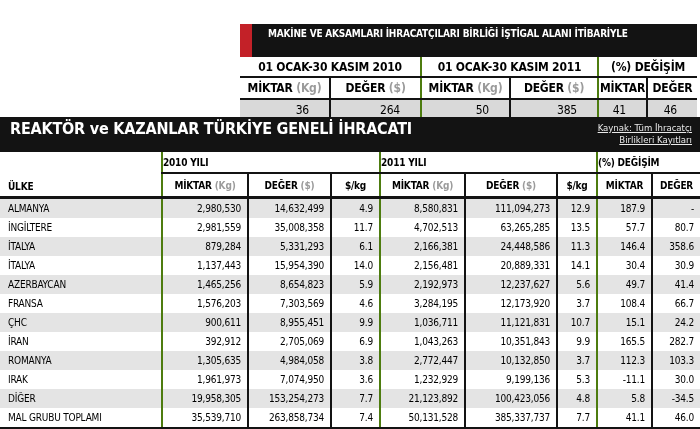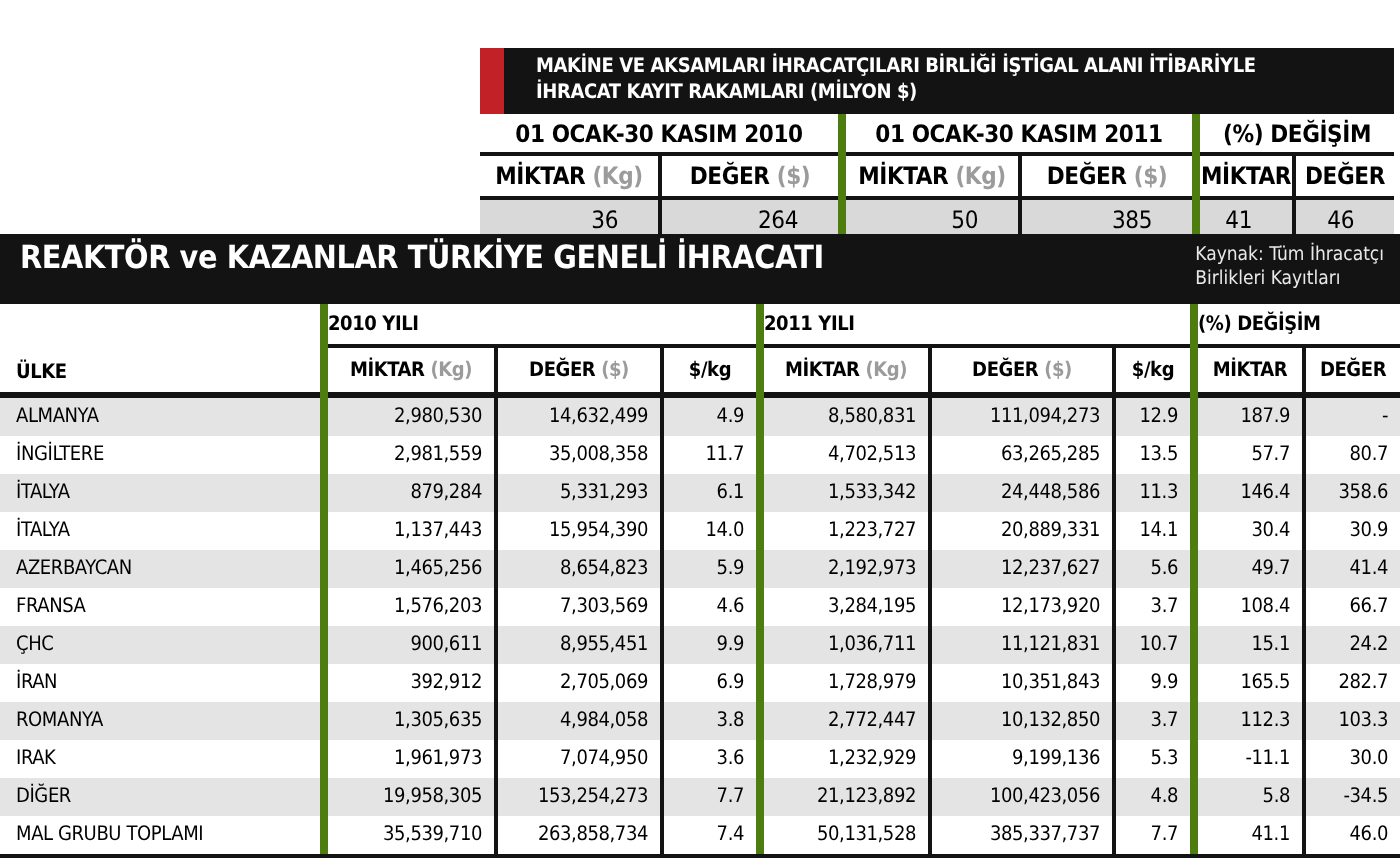--- a/index.html
+++ b/index.html
@@ -39,39 +39,39 @@
   }
   #top-table .h2 th {
     height: 20px; font-weight: bold; text-align: center;
     border-bottom: 2px solid #131313; vertical-align: middle;
   }
   #top-table .d td {
     height: 20px; background: #d9d9d9; text-align: right;
     padding-right: 20px; vertical-align: middle;
   }
   .ib { border-left: 2px solid #131313; }
-  .gb { border-left: 4px solid #4d7c0f; }
+  .gb { border-left: 2px solid #4d7c0f; }
   .unit { color: #9b9b9b; }
   .black-bar-top { height: 9px; background: #131313; width: 457px; margin-top: 1px; }
 
   
   #bottom-section { left: 0; top: 117px; width: 700px; }
   .b-titlebar {
     background: #131313; color: #fff; height: 35px;
     display: flex; justify-content: space-between;
   }
   .b-title-text {
     padding: 5px 0 0 10px; font-weight: bold;
     font-size: 16px; line-height: 13px; letter-spacing: -0.2px;
     white-space: nowrap;
   }
   .b-source-text {
-    padding: 5px 8px 0 0; 
+    padding: 5px 8px 0 0; text-align: right;
     font-size: 9.5px; line-height: 11.5px; color: #e9e9e9;
-    font-weight: normal; white-space: nowrap;
+    font-weight: normal; white-space: nowrap; text-decoration: underline;
   }
   #country-table { width: 700px; }
   #country-table th, #country-table td {
     padding: 0; font-size: 10px; letter-spacing: -0.2px;
     overflow: hidden; white-space: nowrap;
   }
   #country-table .h1 th {
     height: 20px; font-weight: bold; text-align: left;
     vertical-align: middle; border-bottom: 2px solid #131313;
   }
@@ -94,21 +94,20 @@
   .black-bar-bottom { height: 7px; background: #131313; width: 700px; }
 </style>
 </head>
 <body>
 
 <div class="abs" id="top-section">
   <div class="t-titlebar">
     <div class="red-bar"></div>
     <div class="t-title-text">
       <div>MAKİNE VE AKSAMLARI İHRACATÇILARI BİRLİĞİ İŞTİGAL ALANI İTİBARİYLE</div>
-      <div>İHRACAT KAYIT RAKAMLARI (MİLYON $)</div>
     </div>
   </div>
   <table id="top-table">
     <colgroup>
       <col style="width:90px">
         <col style="width:91px">
       <col style="width:89px">
         <col style="width:88px">
       <col style="width:49px">
         <col style="width:50px">
@@ -203,32 +202,32 @@
           <td class="num ib">63,265,285</td>
           <td class="num ib">13.5</td>
           <td class="num gb">57.7</td>
           <td class="num ib">80.7</td>
         </tr>
         <tr>
           <td class="ulke ">İTALYA</td>
           <td class="num gb">879,284</td>
           <td class="num ib">5,331,293</td>
           <td class="num ib">6.1</td>
-          <td class="num gb">1,533,342</td>
+          <td class="num gb">2,166,381</td>
           <td class="num ib">24,448,586</td>
           <td class="num ib">11.3</td>
           <td class="num gb">146.4</td>
           <td class="num ib">358.6</td>
         </tr>
         <tr>
           <td class="ulke ">İTALYA</td>
           <td class="num gb">1,137,443</td>
           <td class="num ib">15,954,390</td>
           <td class="num ib">14.0</td>
-          <td class="num gb">1,223,727</td>
+          <td class="num gb">2,156,481</td>
           <td class="num ib">20,889,331</td>
           <td class="num ib">14.1</td>
           <td class="num gb">30.4</td>
           <td class="num ib">30.9</td>
         </tr>
         <tr>
           <td class="ulke ">AZERBAYCAN</td>
           <td class="num gb">1,465,256</td>
           <td class="num ib">8,654,823</td>
           <td class="num ib">5.9</td>
@@ -258,21 +257,21 @@
           <td class="num ib">11,121,831</td>
           <td class="num ib">10.7</td>
           <td class="num gb">15.1</td>
           <td class="num ib">24.2</td>
         </tr>
         <tr>
           <td class="ulke ">İRAN</td>
           <td class="num gb">392,912</td>
           <td class="num ib">2,705,069</td>
           <td class="num ib">6.9</td>
-          <td class="num gb">1,728,979</td>
+          <td class="num gb">1,043,263</td>
           <td class="num ib">10,351,843</td>
           <td class="num ib">9.9</td>
           <td class="num gb">165.5</td>
           <td class="num ib">282.7</td>
         </tr>
         <tr>
           <td class="ulke ">ROMANYA</td>
           <td class="num gb">1,305,635</td>
           <td class="num ib">4,984,058</td>
           <td class="num ib">3.8</td>

